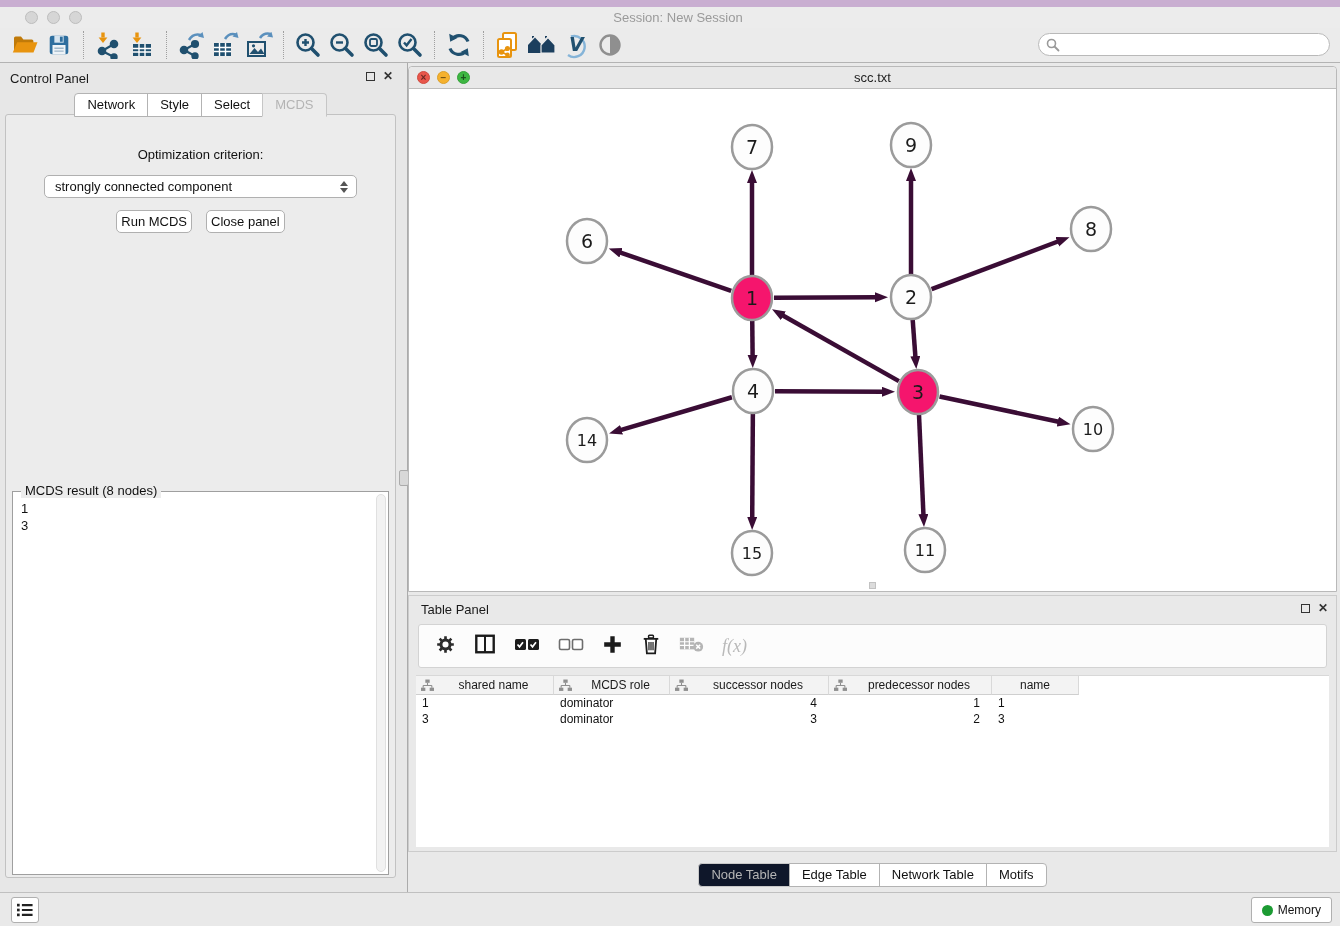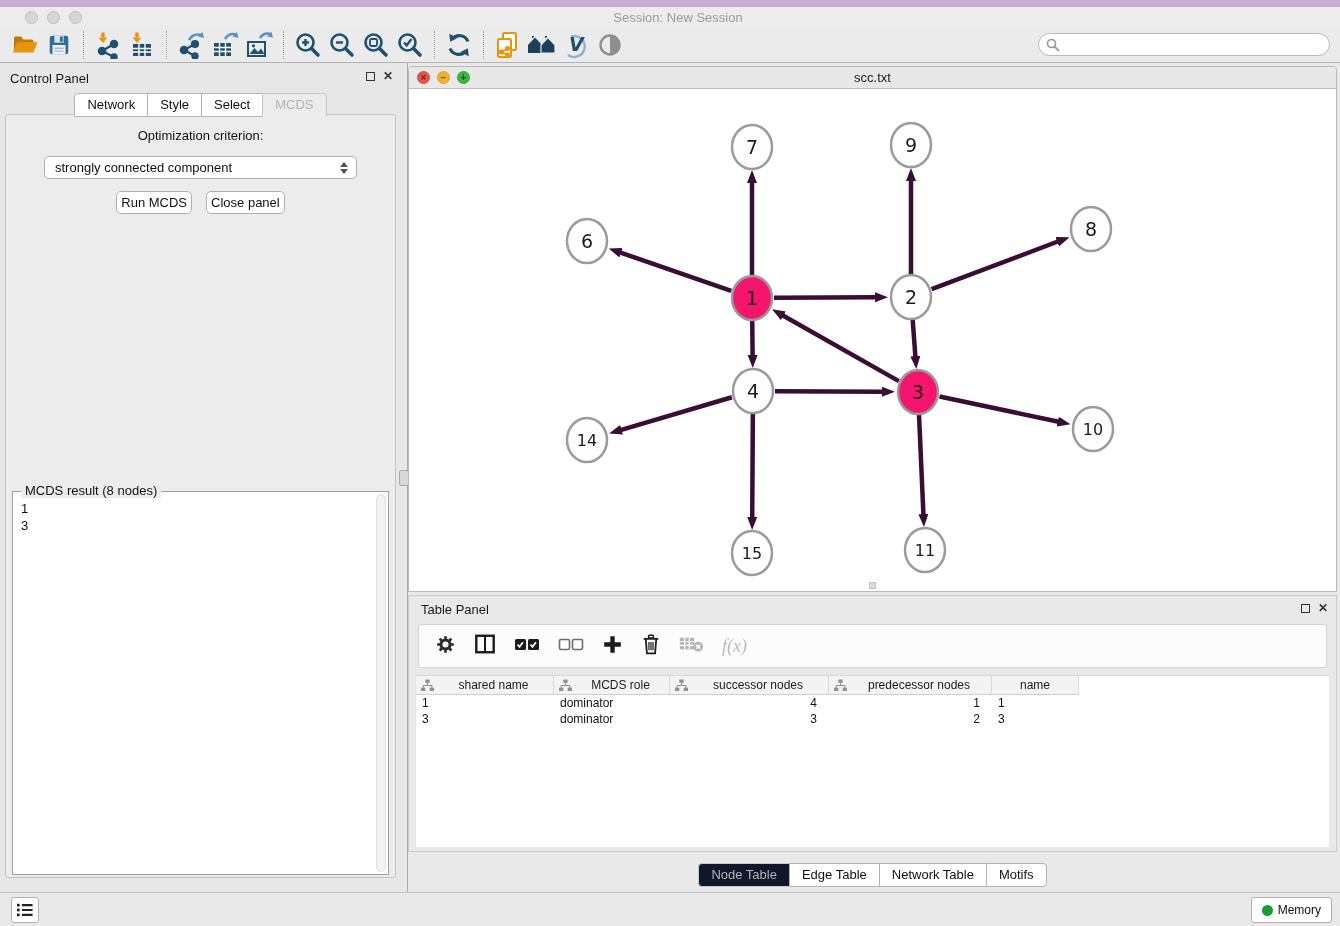--- a/index.html
+++ b/index.html
@@ -29,21 +29,21 @@
   .float-box { width:9px; height:9px; border:1.5px solid #333; display:inline-block; }
   .close-x { font-size:12px; font-weight:bold; color:#333; line-height:10px; }
 
   .tabs-row { display:flex; justify-content:center; position:relative; z-index:2; margin-top:4px; }
   .tab { font-size:13px; padding:3px 12px 4px; background:#fff; border:1px solid #b3b3b3; margin-left:-1px; color:#111; }
   .tab:first-child { border-radius:4px 0 0 0; margin-left:0; }
   .tab.sel { background:#ececec; color:#b4b4b4; border-color:#c6c6c6; border-bottom-color:#ececec; border-radius:0 4px 0 0; }
 
   .cp-content { position:absolute; left:5px; right:5px; top:51px; bottom:14px; background:#ececec;
                 border:1px solid #c2c2c2; border-radius:3px; }
-  .opt-label { text-align:center; font-size:13px; color:#111; margin-top:13px; }
+  .opt-label { text-align:center; font-size:13px; color:#111; margin-top:32px; }
   .select { margin:13px 38px 0; height:23px; background:#fff; border:1px solid #b0b0b0; border-radius:5px;
             display:flex; align-items:center; font-size:13px; color:#111; padding:0 8px 0 10px; }
   .select .sel-text { flex:1; }
   .stepper { display:flex; flex-direction:column; gap:2px; align-items:center; }
   .stepper i { width:0; height:0; border-left:4px solid transparent; border-right:4px solid transparent; }
   .stepper .up { border-bottom:5px solid #555; }
   .stepper .dn { border-top:5px solid #555; }
   .btn-row { display:flex; justify-content:center; gap:14px; margin-top:12px; }
   .pbtn { background:#fff; border:1px solid #b0b0b0; border-radius:5px; font-size:13px; color:#111; padding:3px 4px; }
 

